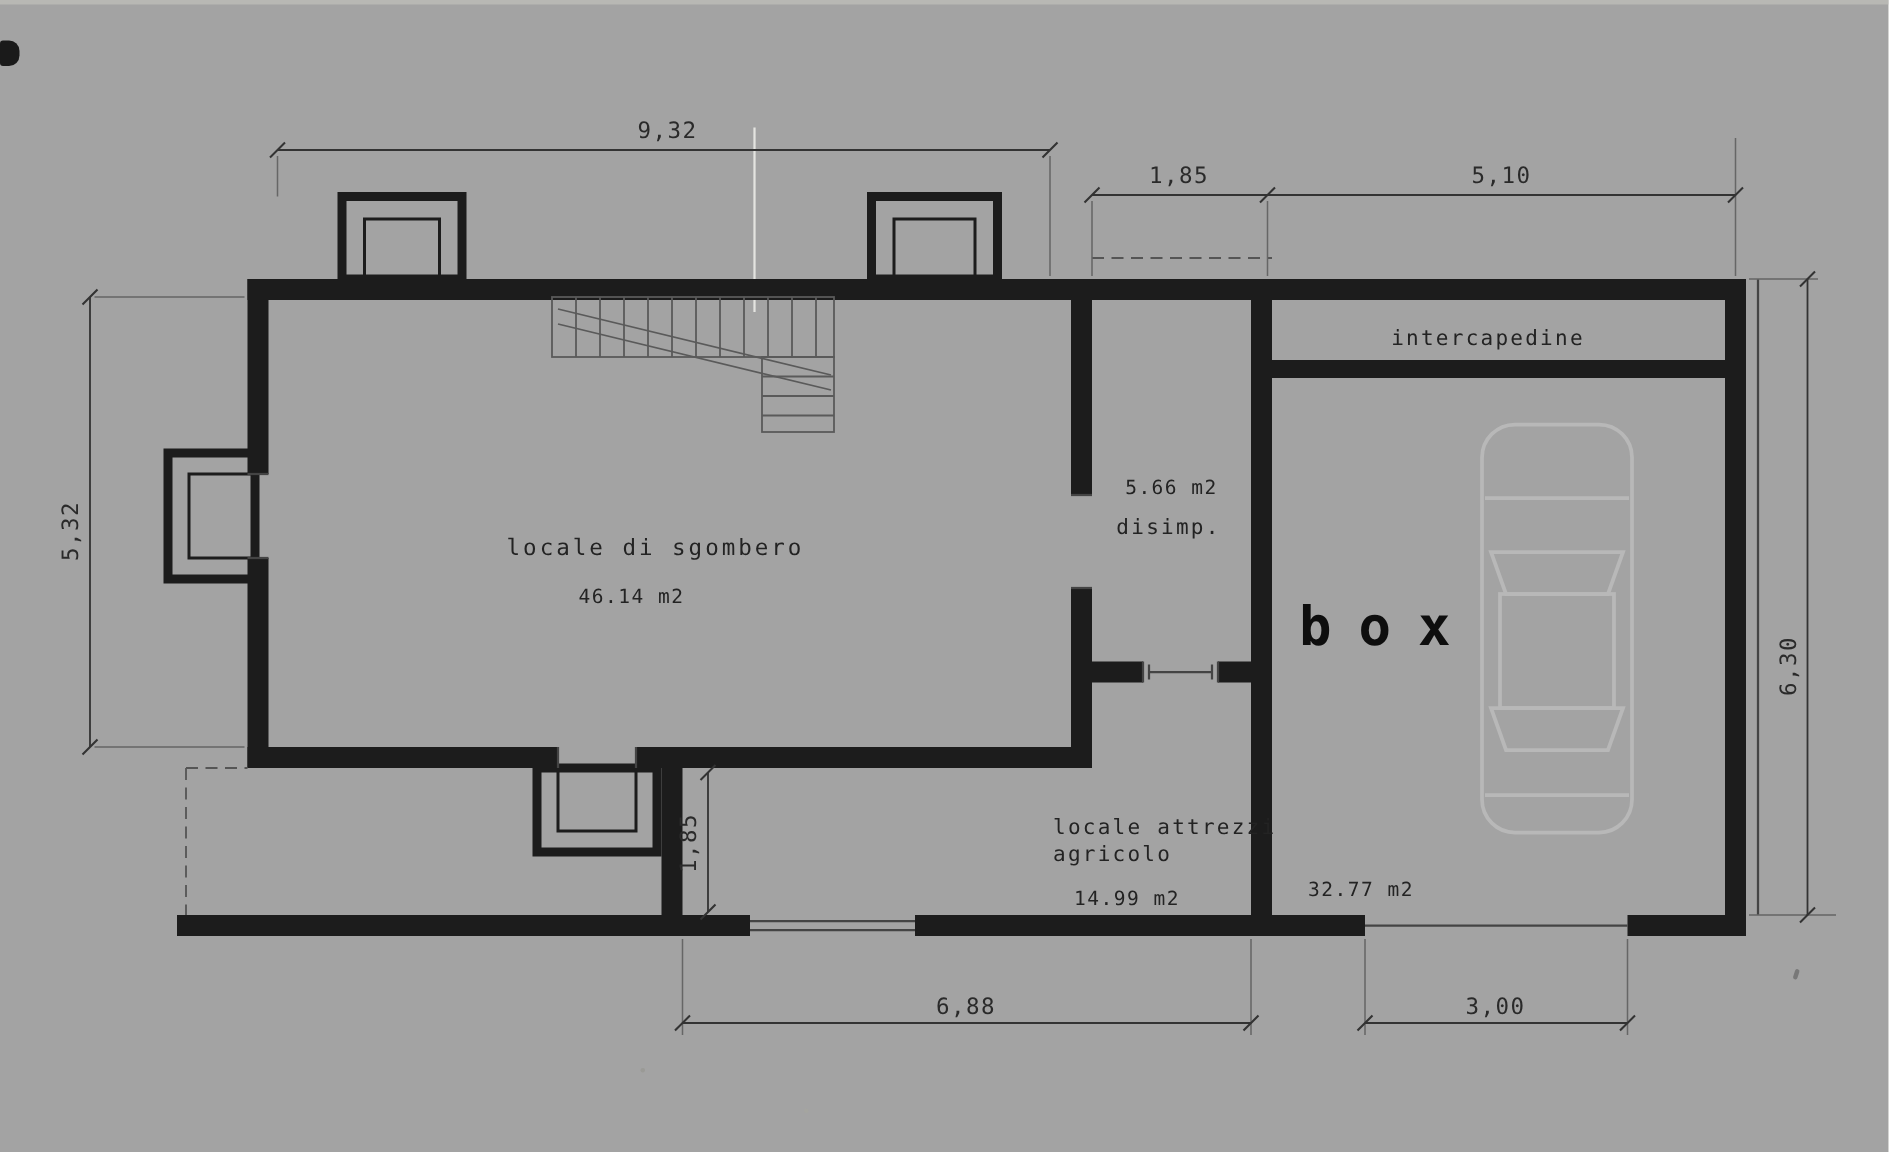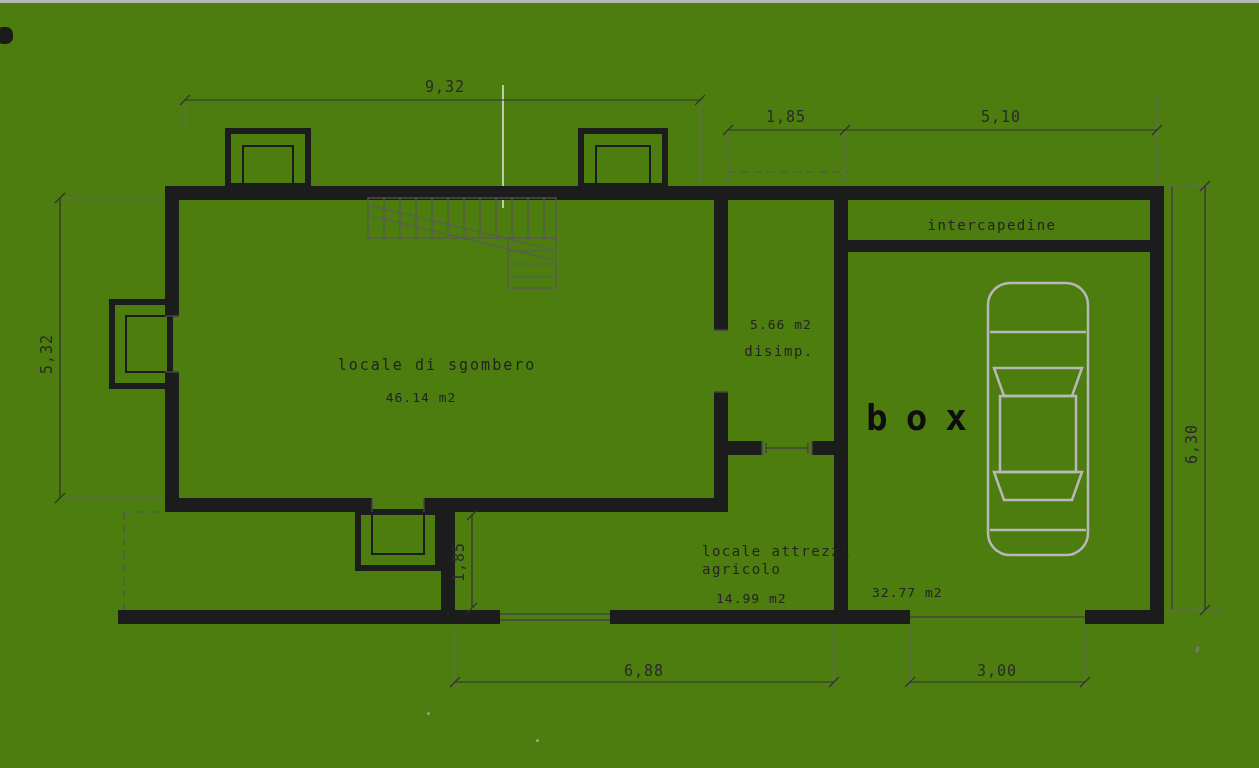--- a/index.html
+++ b/index.html
@@ -8,21 +8,21 @@
     width:1259px;
     height:768px;
     background:#fbfbf8;
     overflow:hidden;
     font-family:"DejaVu Sans Mono","Liberation Mono",monospace;
   }
   .page{
     position:relative;
     width:1259px;
     height:768px;
-    background:#4d7c0f;
+    background:#a3a3a3;
   }
   svg{position:absolute;top:0;left:0;}
   
   .scan-top-edge{
     position:absolute;top:0;left:0;width:100%;height:3px;
     background:#b8b8b4;
   }
   .scan-blob{
     position:absolute;top:27px;left:0;width:13px;height:17px;
     background:#1a1a1a;border-radius:2px 7px 7px 2px;

